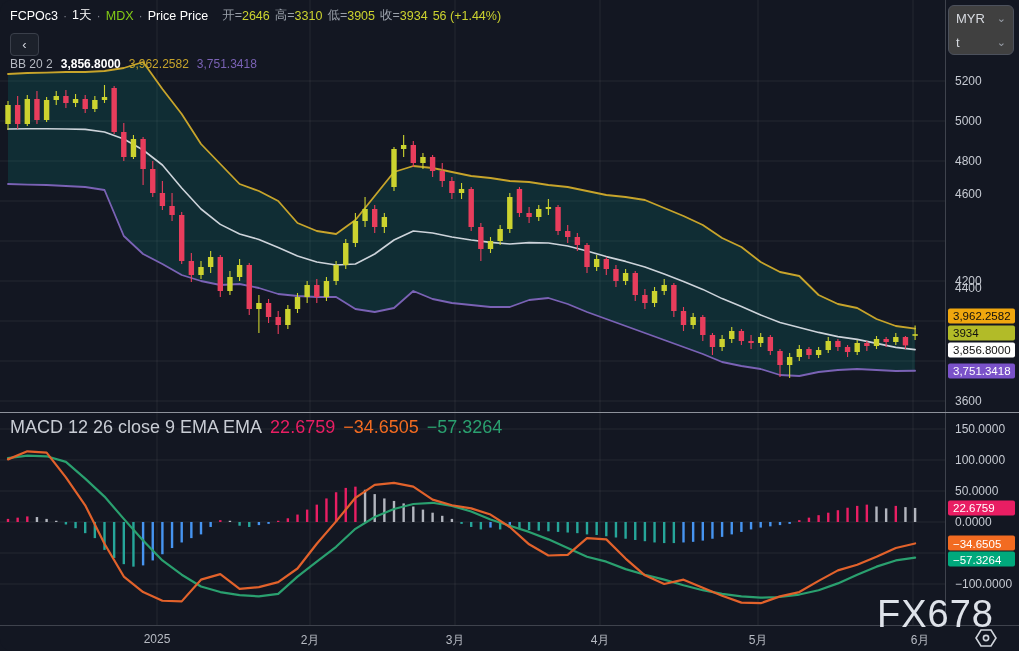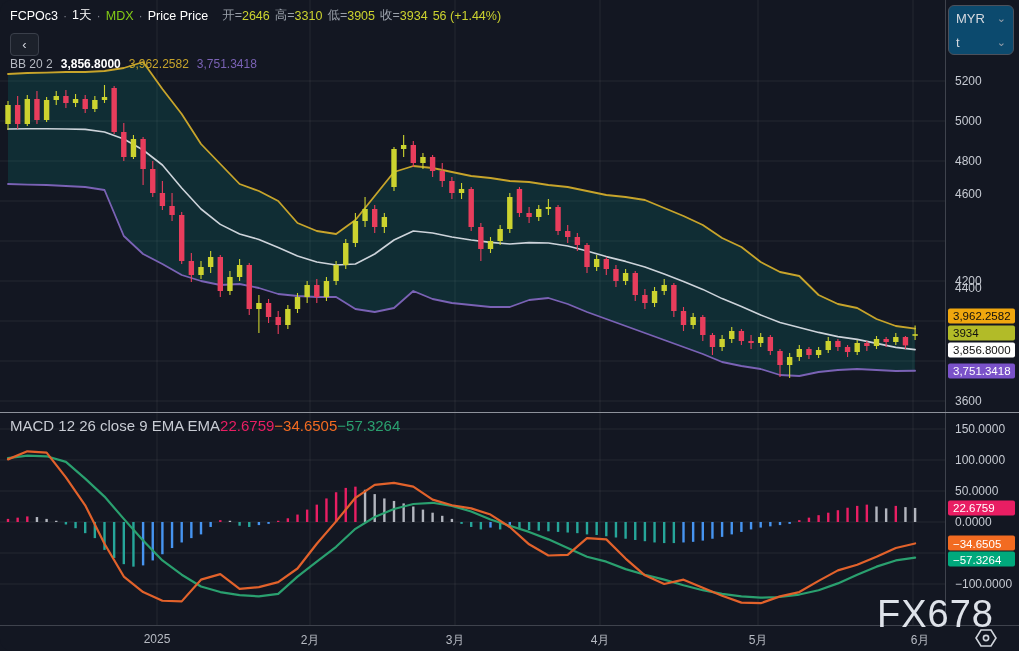--- a/index.html
+++ b/index.html
@@ -6,30 +6,30 @@
   .root{position:relative;width:1019px;height:651px;background:#131722;overflow:hidden;
         font-family:"Liberation Sans",sans-serif;color:#d1d4dc;border-radius:12px;}
   svg{position:absolute;left:0;top:0;display:block;}
   .hdr{position:absolute;left:10px;top:7px;font-size:12.5px;display:flex;gap:5px;align-items:center;z-index:20;white-space:nowrap;}
   .hdr .sep{color:#787d88;}
   .hdr .lbl{color:#9aa0aa;}
   .hdr .val{color:#ccd32f;}
   .backbtn{position:absolute;left:10px;top:33px;width:27px;height:21px;background:#1c212b;border:1px solid #3a3f4a;
            border-radius:4px;color:#d1d4dc;font-size:13px;display:flex;align-items:center;justify-content:center;z-index:20;cursor:pointer;}
   .bbhdr{position:absolute;left:10px;top:57px;font-size:12px;display:flex;gap:8px;z-index:20;white-space:nowrap;align-items:flex-end;}
-  .macdhdr{position:absolute;left:10px;top:417px;font-size:15px;display:flex;z-index:20;white-space:nowrap;}
+  .macdhdr{position:absolute;left:10px;top:417px;font-size:18px;display:flex;gap:8px;z-index:20;white-space:nowrap;}
   .axis-right{position:absolute;left:945px;top:0;width:74px;height:625px;border-left:1px solid #3f434d;z-index:10;}
   .axis-bottom{position:absolute;left:0;top:625px;width:1019px;height:26px;border-top:1px solid #3f434d;z-index:10;}
   .tick{position:absolute;left:9px;transform:translateY(-50%);font-size:12px;color:#c6cad2;white-space:nowrap;}
   .badge{position:absolute;left:2px;right:5px;transform:translateY(-50%);font-size:11.5px;padding:1.5px 5px;
          border-radius:2px;white-space:nowrap;z-index:12;}
   .tlabel{position:absolute;top:6px;transform:translateX(-50%);font-size:12px;color:#b7bbc3;}
   .pane-sep{position:absolute;left:0;top:412px;width:1019px;height:1px;background:#8e929b;z-index:11;}
   .unitbox{position:absolute;left:948px;top:5px;width:64px;border:1px solid #4c515c;border-radius:6px;
-           z-index:21;background:#0c4a6e;font-size:13px;color:#d7dae0;}
+           z-index:21;background:#404040;font-size:13px;color:#d7dae0;}
   .unitrow{display:flex;justify-content:space-between;align-items:center;padding:2px 7px;height:20px;cursor:pointer;}
   .chev{color:#9aa0aa;font-size:11px;}
   .watermark{position:absolute;left:877px;top:593px;font-size:38px;letter-spacing:1px;color:#e9edf4;opacity:.95;z-index:15;}
   .hexicon{position:absolute;left:973px;top:628px;z-index:16;}
   .bold{font-weight:bold;}
 </style>
 </head>
 <body>
 
 <div class="root">

